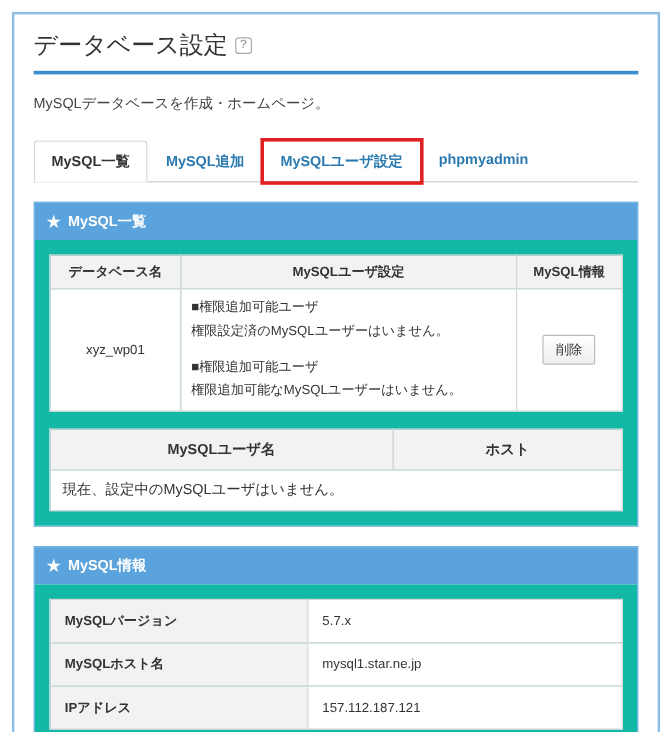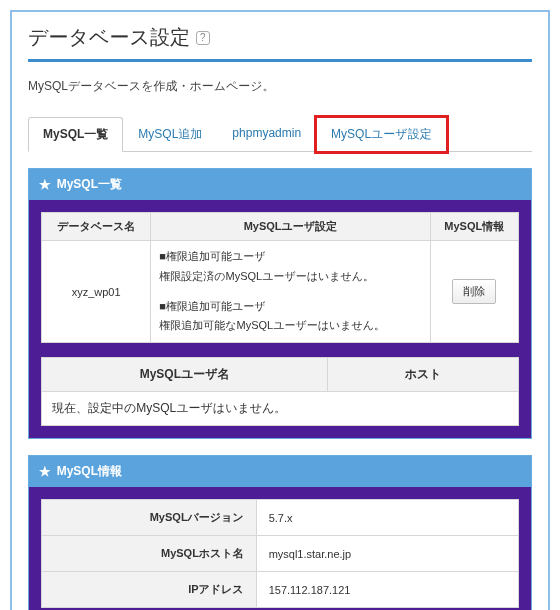--- a/index.html
+++ b/index.html
@@ -58,20 +58,21 @@
     border-bottom: 1px solid #ccc;
   }
   .tab {
     padding: 8px 14px;
     font-size: 12px;
     color: #2a7ab0;
     border: 1px solid transparent;
     border-bottom: none;
     margin-bottom: -1px;
     cursor: pointer;
+    font-weight: bold;
   }
   .tab.active {
     color: #333;
     font-weight: bold;
     border-color: #ccc;
     border-bottom: 1px solid #fff;
     background: #fff;
     border-radius: 3px 3px 0 0;
   }
   .tab.highlight {
@@ -88,21 +89,21 @@
     font-weight: bold;
     padding: 7px 10px;
     font-size: 12px;
     display: flex;
     align-items: center;
     gap: 6px;
   }
   .star-icon { font-size: 13px; line-height: 1; }
   .panel-body {
     padding: 12px;
-    background: #4c1d95;
+    background: #14b8a6;
   }
   table.db {
     width: 100%;
     border-collapse: collapse;
     font-size: 11px;
   }
   table.db th, table.db td {
     border: 1px solid #d7d7d7;
     padding: 6px 8px;
   }
@@ -144,21 +145,21 @@
     width: 100%;
     border-collapse: collapse;
     font-size: 11px;
   }
   table.info th, table.info td {
     border: 1px solid #d7d7d7;
     padding: 10px 12px;
   }
   table.info th {
     background: #f2f2f2;
-    text-align: right;
+    text-align: left;
     font-weight: bold;
     width: 45%;
   }
   table.info td { background: #fff; }
 </style>
 </head>
 <body>
 
 <div class="outer">
 
@@ -168,22 +169,22 @@
     <span class="help-icon">?</span>
   </h1>
 
   <div class="hr-blue"></div>
 
   <div class="intro">MySQLデータベースを作成・ホームページ。</div>
 
   <div class="tabs">
     <div class="tab active">MySQL一覧</div>
     <div class="tab">MySQL追加</div>
+    <div class="tab highlight">MySQLユーザ設定</div>
     <div class="tab">phpmyadmin</div>
-    <div class="tab highlight">MySQLユーザ設定</div>
   </div>
 
   
   <div class="panel">
     <div class="panel-head">
       <span class="star-icon">★</span>
       <span>MySQL一覧</span>
     </div>
     <div class="panel-body">
 

